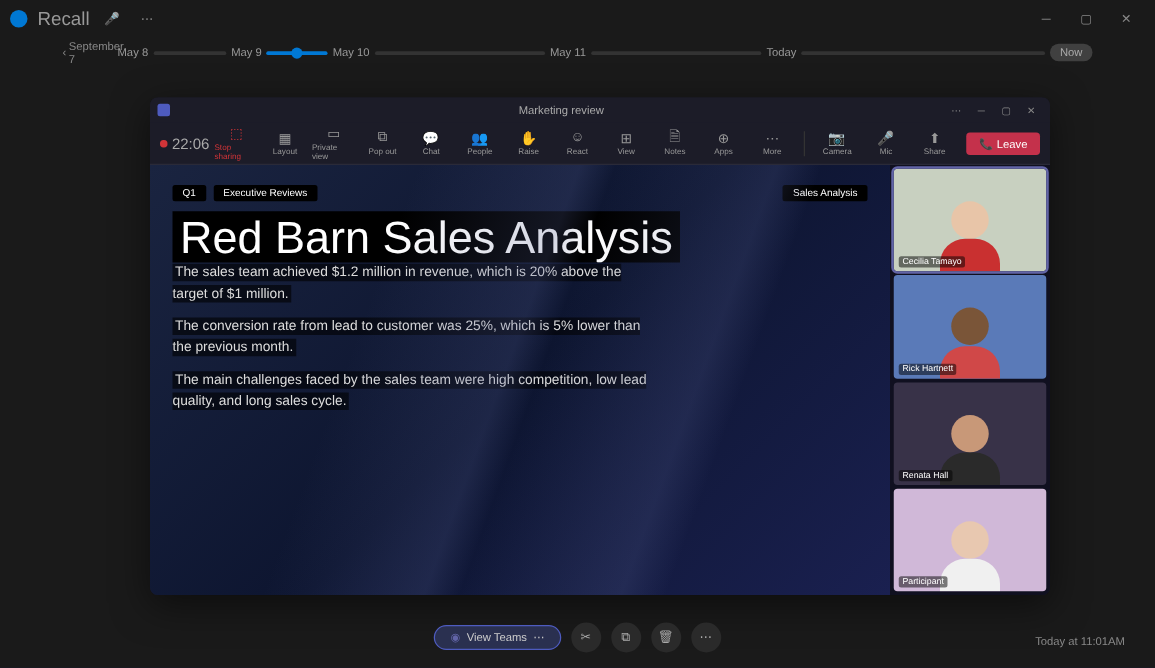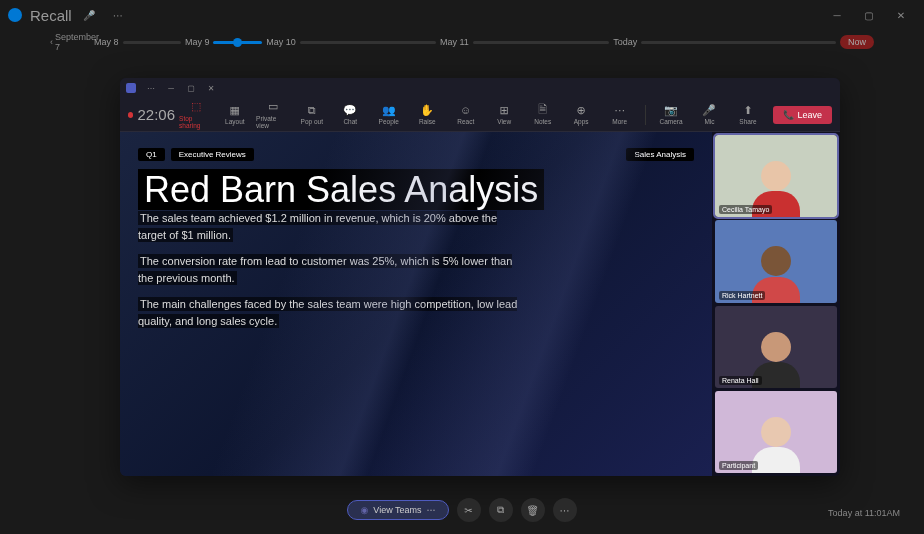--- a/index.html
+++ b/index.html
@@ -20,35 +20,35 @@
 .win-controls { display:flex; gap:2px; margin-left:auto; }
 .win-btn { width:30px; height:24px; display:flex; align-items:center; justify-content:center; color:#888; font-size:10px; }
 
 
 .timeline { height:24px; display:flex; align-items:center; padding:0 50px; gap:4px; font-size:9px; color:#888; }
 .tl-nav { width:40px; display:flex; align-items:center; gap:2px; }
 .tl-date { color:#999; }
 .tl-bar { height:3px; background:#333; border-radius:2px; flex:1; position:relative; }
 .tl-bar.active { background:#0078d4; }
 .tl-bar.active::after { content:''; position:absolute; right:20px; top:-3px; width:9px; height:9px; background:#0078d4; border-radius:50%; }
-.now-badge { background:#7f1d1d; border-radius:10px; padding:2px 8px; font-size:9px; color:#aaa; }
+.now-badge { background:#404040; border-radius:10px; padding:2px 8px; font-size:9px; color:#aaa; }
 
 
 .snapshot { position:absolute; left:120px; top:78px; width:720px; height:398px; background:#1a1a2a; border-radius:6px; overflow:hidden; box-shadow:0 8px 30px rgba(0,0,0,.5); }
 
 
 .teams-titlebar { height:20px; background:#1c1c28; display:flex; align-items:center; padding:0 6px; font-size:9px; color:#aaa; }
 .teams-icon { width:10px; height:10px; background:#4e5bbf; border-radius:2px; margin-right:6px; }
 .teams-title { flex:1; text-align:center; }
 .teams-winctl { display:flex; gap:2px; }
 .twc { width:18px; height:14px; display:flex; align-items:center; justify-content:center; font-size:8px; color:#888; }
 
 .teams-toolbar { height:34px; background:#1c1c28; display:flex; align-items:center; padding:0 8px; gap:4px; border-bottom:1px solid #2a2a38; }
 .rec-dot { width:6px; height:6px; background:#d13438; border-radius:50%; }
-.timer { font-size:15px; color:#aaa; margin-right:auto; }
+.timer { font-size:12px; color:#aaa; margin-right:auto; }
 .tbtn { display:flex; flex-direction:column; align-items:center; justify-content:center; width:38px; color:#999; font-size:6.5px; gap:2px; }
 .tbtn.red { color:#d13438; }
 .tbtn-ico { width:12px; height:12px; display:flex; align-items:center; justify-content:center; font-size:11px; }
 .leave-btn { background:#c4314b; color:#fff; font-size:9px; padding:4px 10px; border-radius:3px; margin-left:4px; display:flex; align-items:center; gap:3px; }
 
 .teams-body { display:flex; height:calc(100% - 54px); }
 .slide-area { flex:1; background:linear-gradient(135deg,#1a2440 0%,#0d1530 50%,#1a2050 100%); padding:16px 18px; position:relative; overflow:hidden; }
 .slide-area::before { content:''; position:absolute; inset:0; background:linear-gradient(110deg,transparent 30%,rgba(80,90,140,.25) 48%,transparent 52%,rgba(80,90,140,.25) 70%,transparent 75%); }
 .slide-tags { display:flex; gap:6px; margin-bottom:8px; }
 .tag { background:#000; color:#fff; font-size:8px; padding:2px 8px; border-radius:2px; }
@@ -97,20 +97,21 @@
   <span class="tl-date">May 11</span>
   <div class="tl-bar" style="flex:1.4"></div>
   <span class="tl-date">Today</span>
   <div class="tl-bar" style="flex:2"></div>
   <div class="now-badge">Now</div>
 </div>
 
 <div class="snapshot">
   <div class="teams-titlebar">
     <div class="teams-icon"></div>
+    <div class="teams-title">Marketing review</div>
     <div class="teams-winctl">
       <div class="twc">⋯</div>
       <div class="twc">─</div>
       <div class="twc">▢</div>
       <div class="twc">✕</div>
     </div>
   </div>
   <div class="teams-toolbar">
     <div class="rec-dot"></div>
     <div class="timer">22:06</div>

